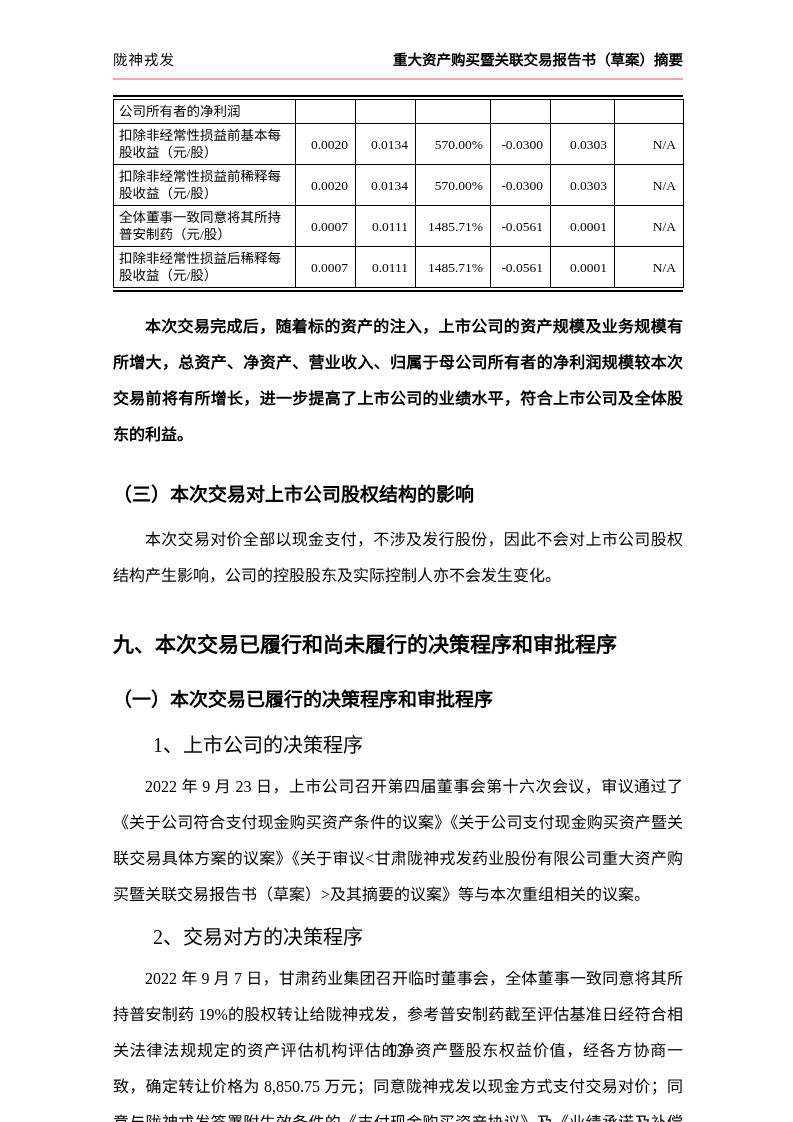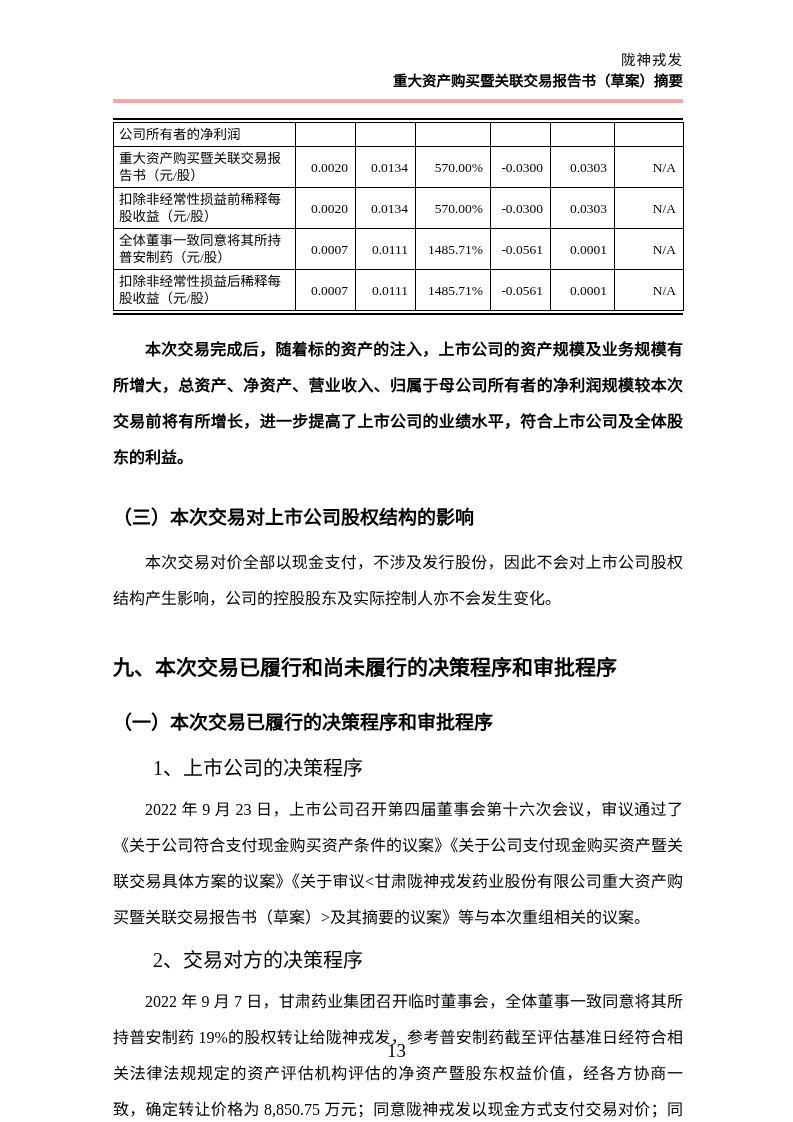--- a/index.html
+++ b/index.html
@@ -20,23 +20,22 @@
     top: 0;
     width: 570px;
   }
   
   .page-header {
     display: flex;
     justify-content: space-between;
     align-items: flex-end;
     padding-top: 48px;
     padding-bottom: 9px;
-    border-bottom: 4px solid #fca5a5;
+    border-bottom: 2px solid #fca5a5;
     font-size: 14.5px;
-    flex-direction: column;
   }
   .page-header .left  { font-weight: 400; letter-spacing: 1px; }
   .page-header .right { font-weight: 600; }
   
   .table-wrap {
     margin-top: 15px;
     border-top: 2px solid #000;
     border-bottom: 2px solid #000;
     padding-top: 2px;
     padding-bottom: 2px;
@@ -122,21 +121,21 @@
           <tr class="first-row">
             <td class="label">公司所有者的净利润</td>
             <td class="num"></td>
             <td class="num"></td>
             <td class="num"></td>
             <td class="num"></td>
             <td class="num"></td>
             <td class="num"></td>
           </tr>
           <tr class="data-row">
-            <td class="label">重大资产购买暨关联交易报告书（元/股）</td>
+            <td class="label">扣除非经常性损益前基本每股收益（元/股）</td>
             <td class="num">0.0020</td>
             <td class="num">0.0134</td>
             <td class="num">570.00%</td>
             <td class="num">-0.0300</td>
             <td class="num">0.0303</td>
             <td class="num">N/A</td>
           </tr>
           <tr class="data-row">
             <td class="label">扣除非经常性损益前稀释每股收益（元/股）</td>
             <td class="num">0.0020</td>

